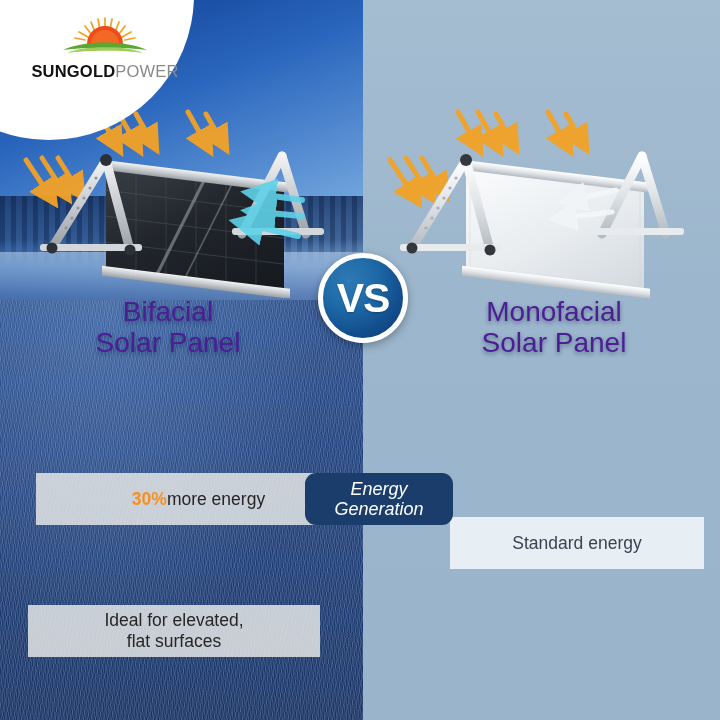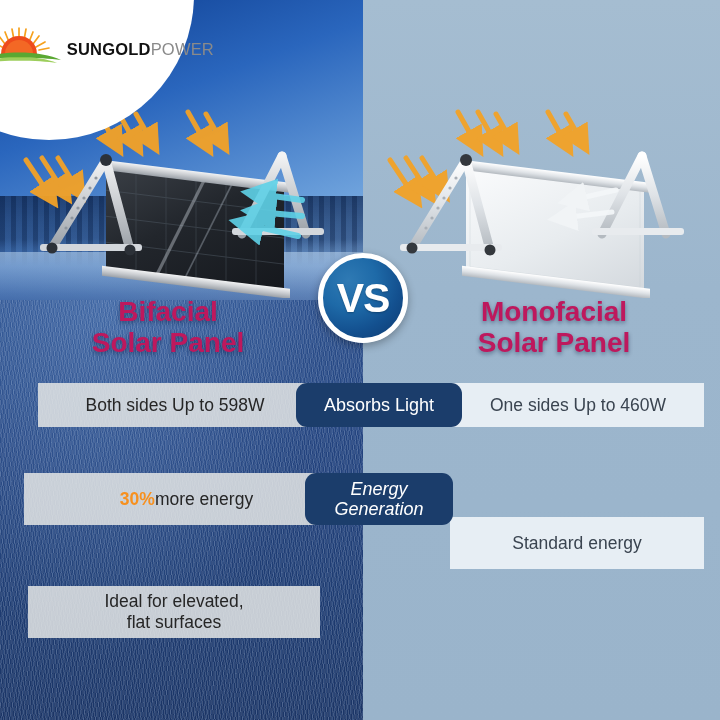--- a/index.html
+++ b/index.html
@@ -52,22 +52,22 @@
     position:absolute;left:363px;top:0;width:357px;height:720px;
     background:linear-gradient(to bottom,#a5bdd1 0%, #9cb6cd 40%, #9ab4cb 100%);
   }
 
   
   .logo-badge{
     position:absolute;left:-96px;top:-150px;width:290px;height:290px;
     background:#ffffff;border-radius:50%;
   }
   .logo-wrap{
-    position:absolute;left:24px;top:8px;width:190px;height:80px;
-    display:flex;flex-direction:row;align-items:center;justify-content:flex-end;
+    position:absolute;left:10px;top:8px;width:190px;height:80px;
+    display:flex;flex-direction:column;align-items:center;justify-content:center;
   }
   .sun-mark{position:relative;width:96px;height:44px;}
   .sun-mark svg{display:block;}
   .logo-text{
     margin-top:2px;font-size:16.5px;letter-spacing:0.2px;white-space:nowrap;
     font-family:"Liberation Sans", sans-serif;
   }
   .logo-text .b{font-weight:bold;color:#111111;}
   .logo-text .l{font-weight:normal;color:#8a8a8a;}
 
@@ -86,33 +86,33 @@
     box-shadow:0 3px 8px rgba(0,0,0,0.30);
   }
   .vs-badge span{
     color:#ffffff;font-weight:bold;font-size:41px;letter-spacing:-1px;
     font-family:"Liberation Sans", sans-serif;line-height:1;
     text-shadow:0 1px 2px rgba(0,0,0,0.25);
   }
 
   
   .title{
-    position:absolute;text-align:center;color:#be185d;font-weight:bold;
+    position:absolute;text-align:center;color:#4c1d95;font-weight:normal;
     font-size:28px;line-height:1.12;
     text-shadow:0 2px 4px rgba(8,26,60,0.45);
     font-family:"Liberation Sans", sans-serif;
   }
   .title-left{left:18px;top:296px;width:300px;}
   .title-right{left:404px;top:296px;width:300px;}
 
   
   .row{position:absolute;left:0;width:720px;height:44px;}
   .row1{top:383px;}
   .row2{top:473px;height:52px;}
-  .row3{top:586px;height:52px;}
+  .row3{top:605px;height:52px;}
 
   .cell{
     position:absolute;display:flex;align-items:center;justify-content:center;
     box-sizing:border-box;text-align:center;
   }
   .cell-left{
     left:38px;width:274px;height:100%;
     background:rgba(226,228,228,0.86);
     color:#262626;font-size:17.5px;
   }
@@ -120,21 +120,21 @@
     left:452px;width:252px;height:100%;
     background:#e7eef4;
     color:#3a4450;font-size:17.5px;
   }
   .cell-mid{
     left:296px;width:166px;height:100%;
     background:#1b3d6b;border-radius:11px;
     color:#ffffff;font-size:18px;line-height:1.12;
     z-index:4;
   }
-  .row2 .cell-left{left:24px;width:292px;padding-left:33px;}
+  .row2 .cell-left{left:36px;width:292px;padding-left:33px;}
   .row2 .cell-mid{left:305px;width:148px;font-style:italic;}
   .row2 .cell-right{left:450px;width:254px;margin-top:44px;}
   .row3 .cell-left{left:28px;width:292px;}
   .row3 .cell-mid{left:292px;width:166px;}
   .row3 .cell-right{left:452px;width:252px;}
 
   .accent{color:#f7901e;font-weight:bold;}
   .twoline{white-space:pre-line;}
 </style>
 </head>
@@ -341,25 +341,20 @@
 
   <div class="title title-left twoline">Bifacial
 Solar Panel</div>
   <div class="title title-right twoline">Monofacial
 Solar Panel</div>
 
   <div class="vs-badge">
     <span>VS</span>
   </div>
 
-  <div class="row row1">
-    <div class="cell cell-left">Both sides Up to 598W</div>
-    <div class="cell cell-mid">Absorbs Light</div>
-    <div class="cell cell-right">One sides Up to 460W</div>
-  </div>
 
   <div class="row row2">
     <div class="cell cell-left">
       <span class="accent">30%</span>
         <span> more energy</span>
     </div>
     <div class="cell cell-mid twoline">Energy
 Generation</div>
     <div class="cell cell-right">Standard energy</div>
   </div>

